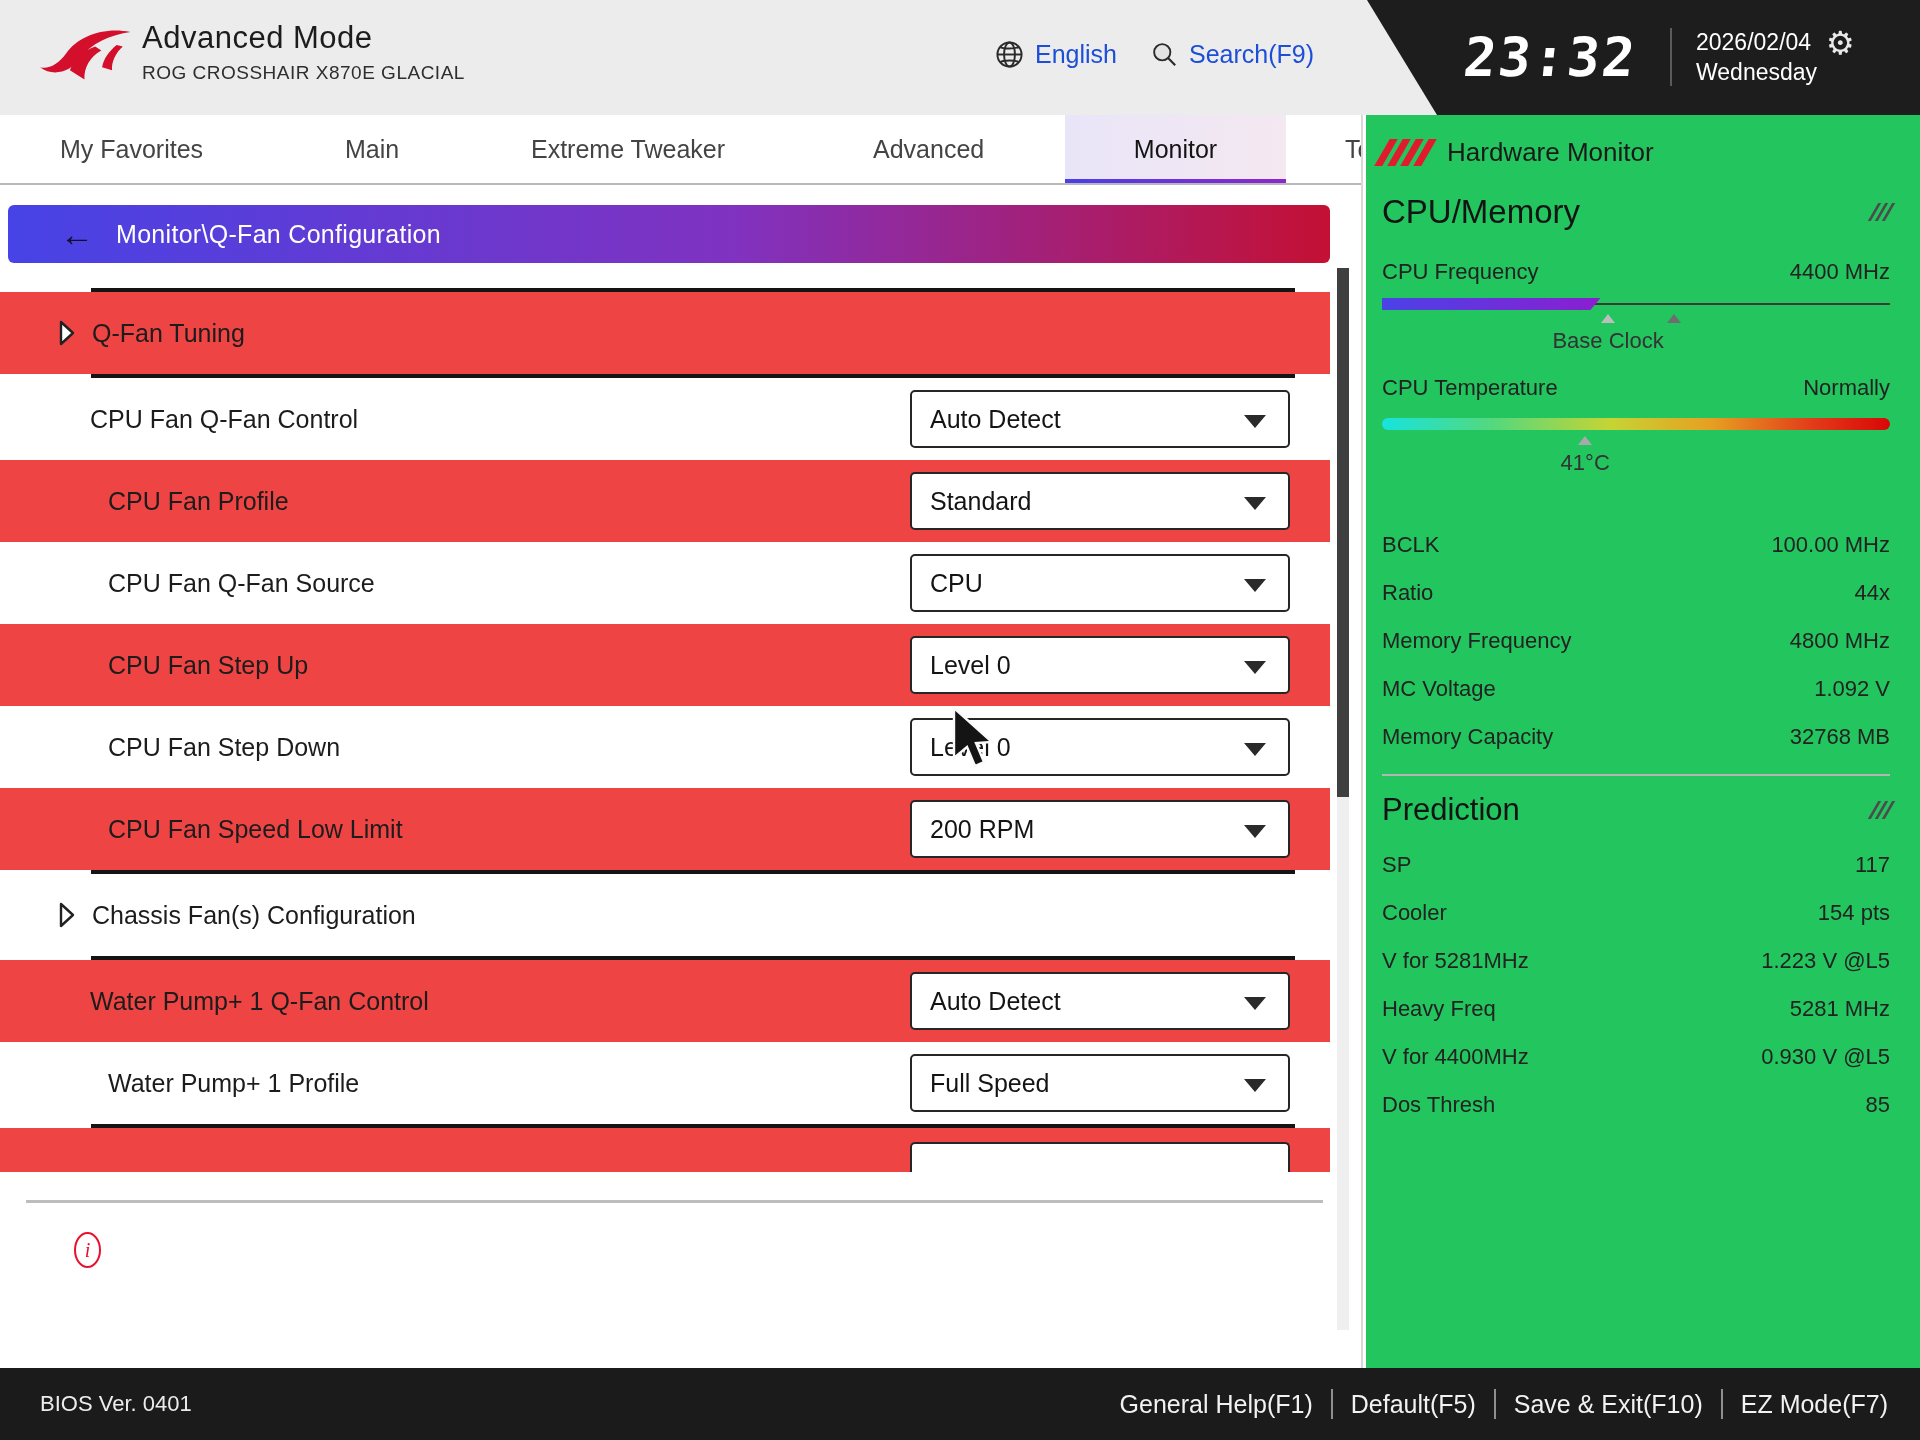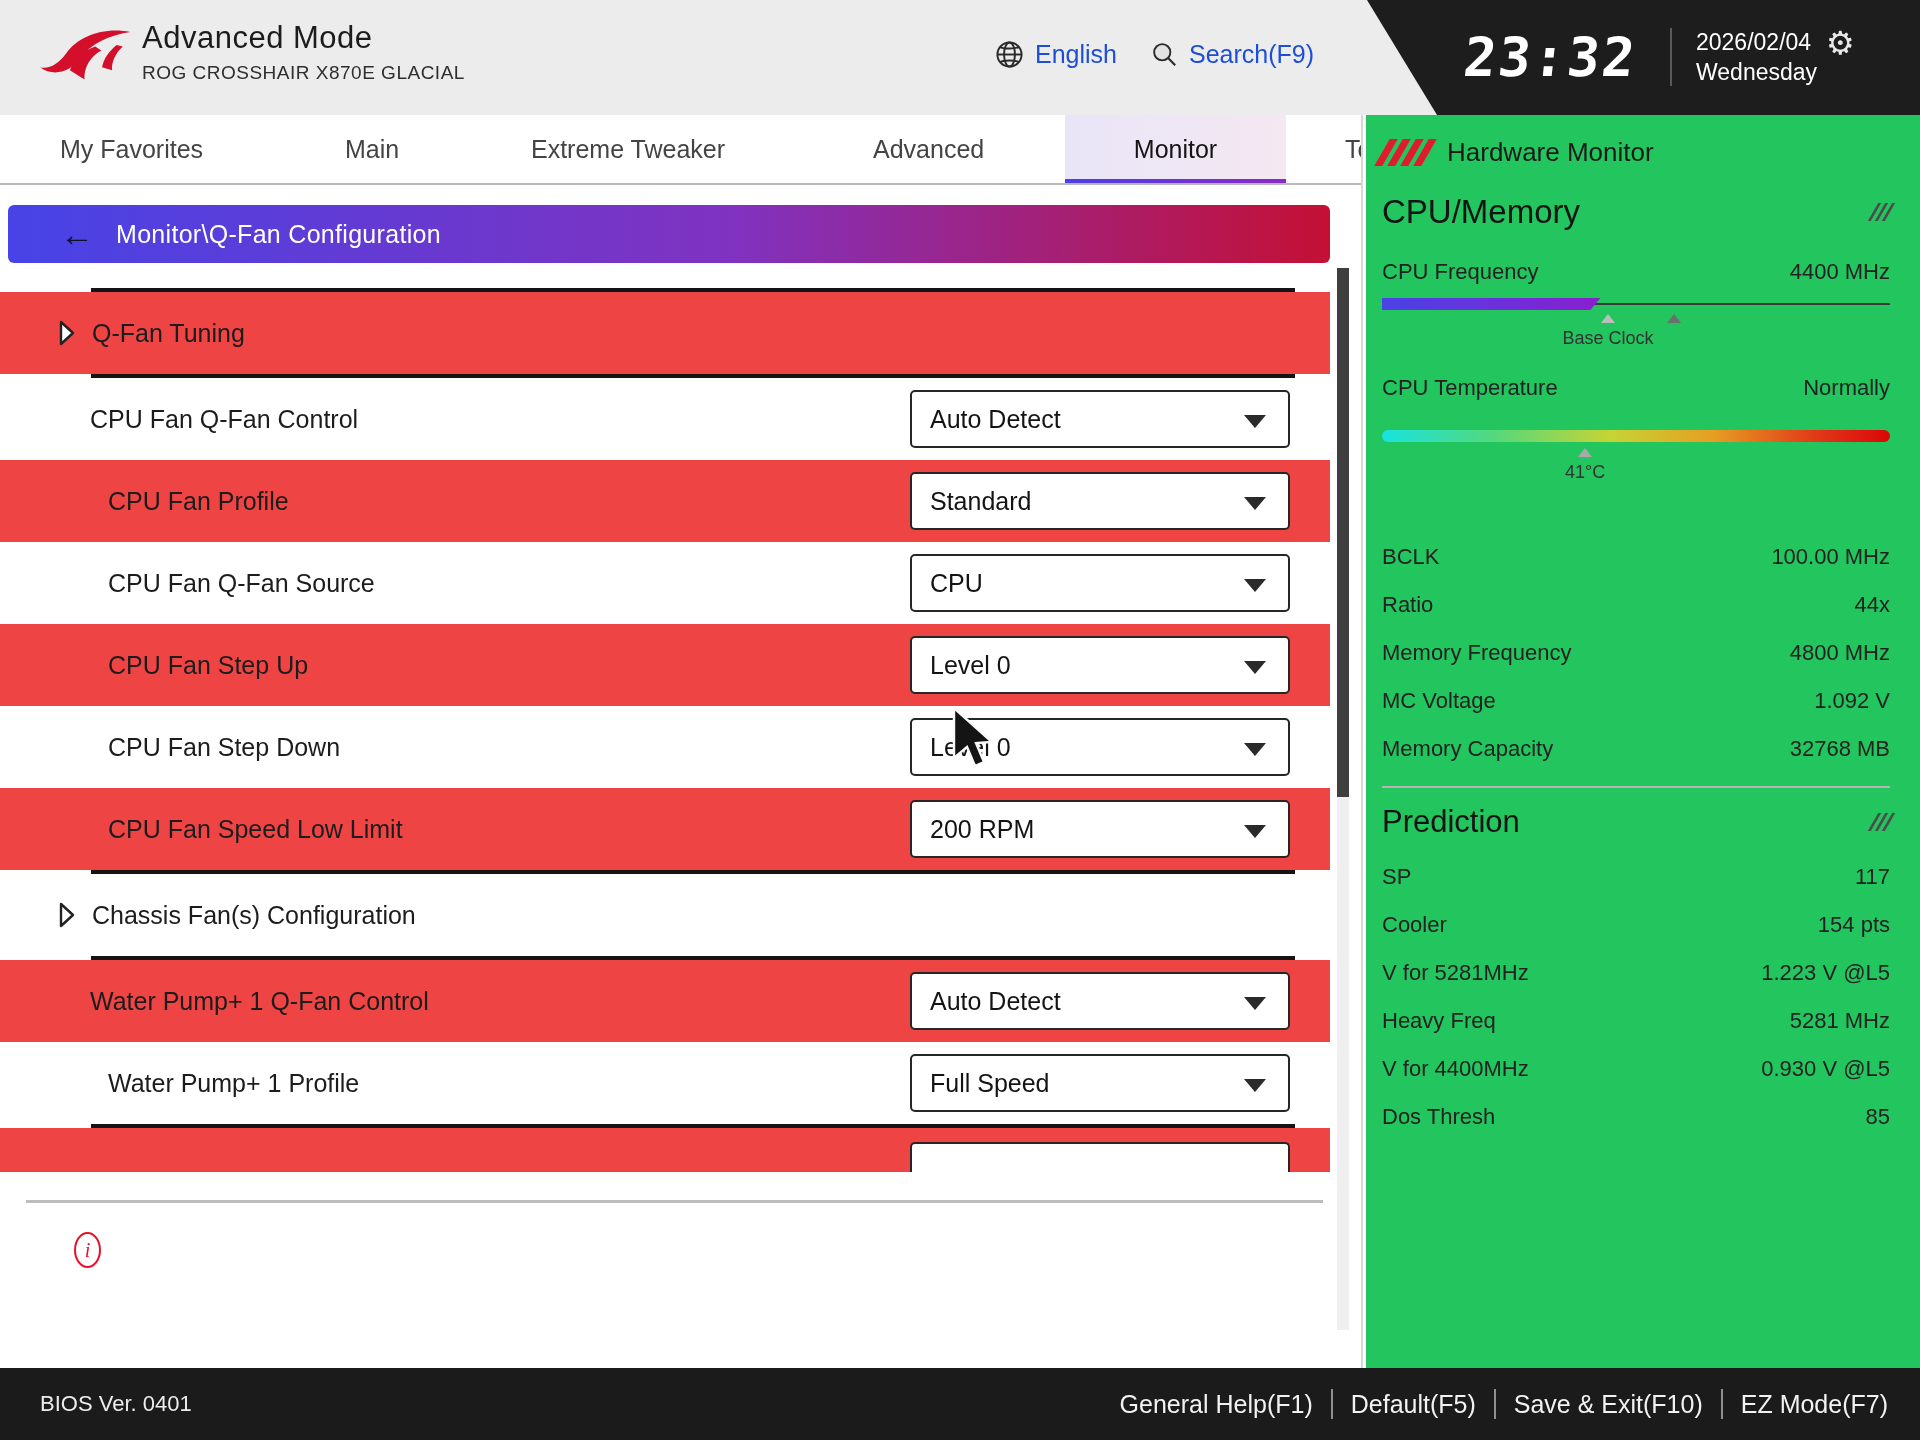--- a/index.html
+++ b/index.html
@@ -76,22 +76,22 @@
   .hw-section-title { font-size:33px; color:#141414; }
   .metric-labels { margin-top:24px; height:28px; display:flex; justify-content:space-between; align-items:center; }
   .metric-name { font-size:22px; color:#222222; }
   .metric-value { font-size:22px; color:#222222; }
   .freq-block { position:relative; margin-top:12px; height:56px; }
   .freq-line { position:absolute; left:0; right:0; top:5px; height:2px; background:#3a3a3a; }
   .freq-fill { position:absolute; left:0; top:0; height:12px; background:linear-gradient(90deg,#4a43e6,#8a1fd0);
     clip-path:polygon(0 0, 100% 0, calc(100% - 10px) 100%, 0 100%); }
   .marker { position:absolute; width:0; height:0; border-left:7px solid transparent; border-right:7px solid transparent;
     transform:translateX(-50%); }
-  .marker-label { position:absolute; transform:translateX(-50%); font-size:18px; color:#333333; white-space:nowrap; }
-  .temp-block { position:relative; margin-top:28px; height:60px; }
+  .marker-label { position:absolute; transform:translateX(-50%); font-size:22px; color:#333333; white-space:nowrap; }
+  .temp-block { position:relative; margin-top:16px; height:60px; }
   .temp-bar { position:absolute; left:0; right:0; top:0; height:12px; border-radius:6px;
     background:linear-gradient(90deg,#17e3de 0%,#55d87c 22%,#c6d434 45%,#e69f22 65%,#e23a19 85%,#d90707 100%); }
   .stat-list { margin-top:52px; }
   .stat-list.pred { margin-top:18px; }
   .stat-row { height:30px; margin-bottom:18px; display:flex; justify-content:space-between; align-items:center; }
   .stat-row span { font-size:22px; color:#222222; }
   .hw-divider { margin-top:22px; height:2px; background:#b5b5b5; }
   .pred-header { margin-top:12px; height:44px; display:flex; align-items:center; justify-content:space-between; }
   .pred-title { font-size:31px; color:#141414; }
   

